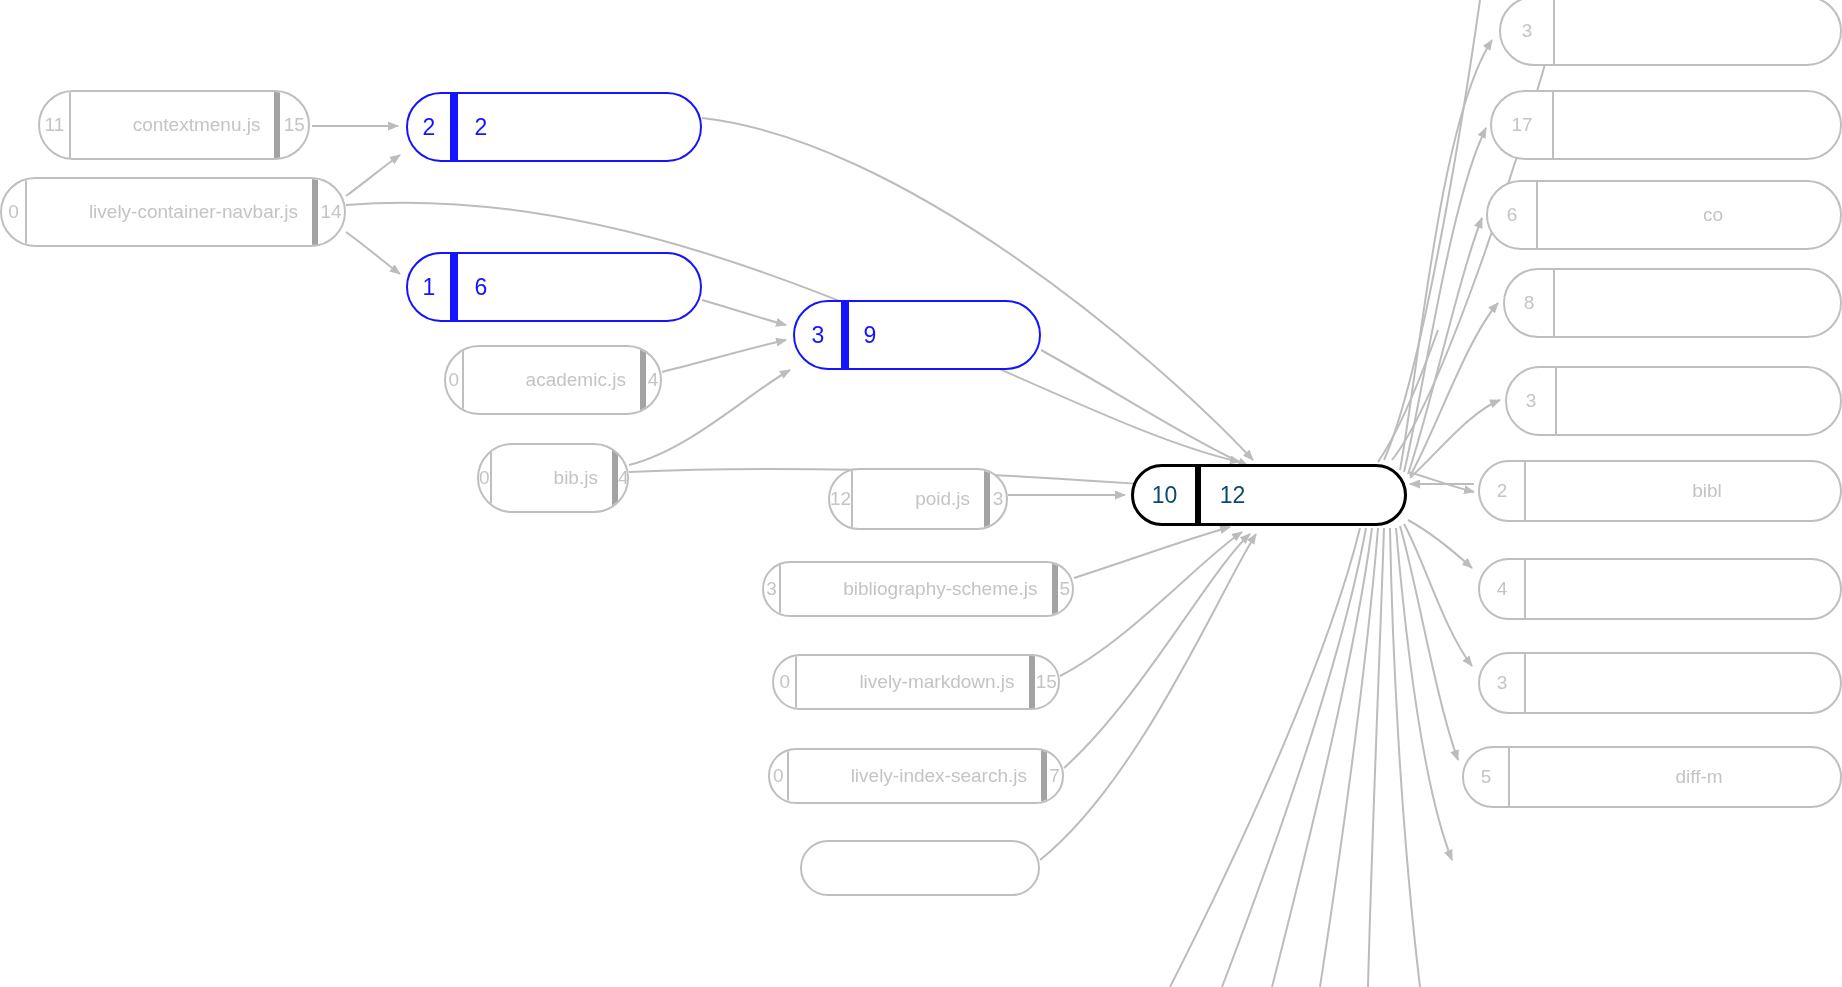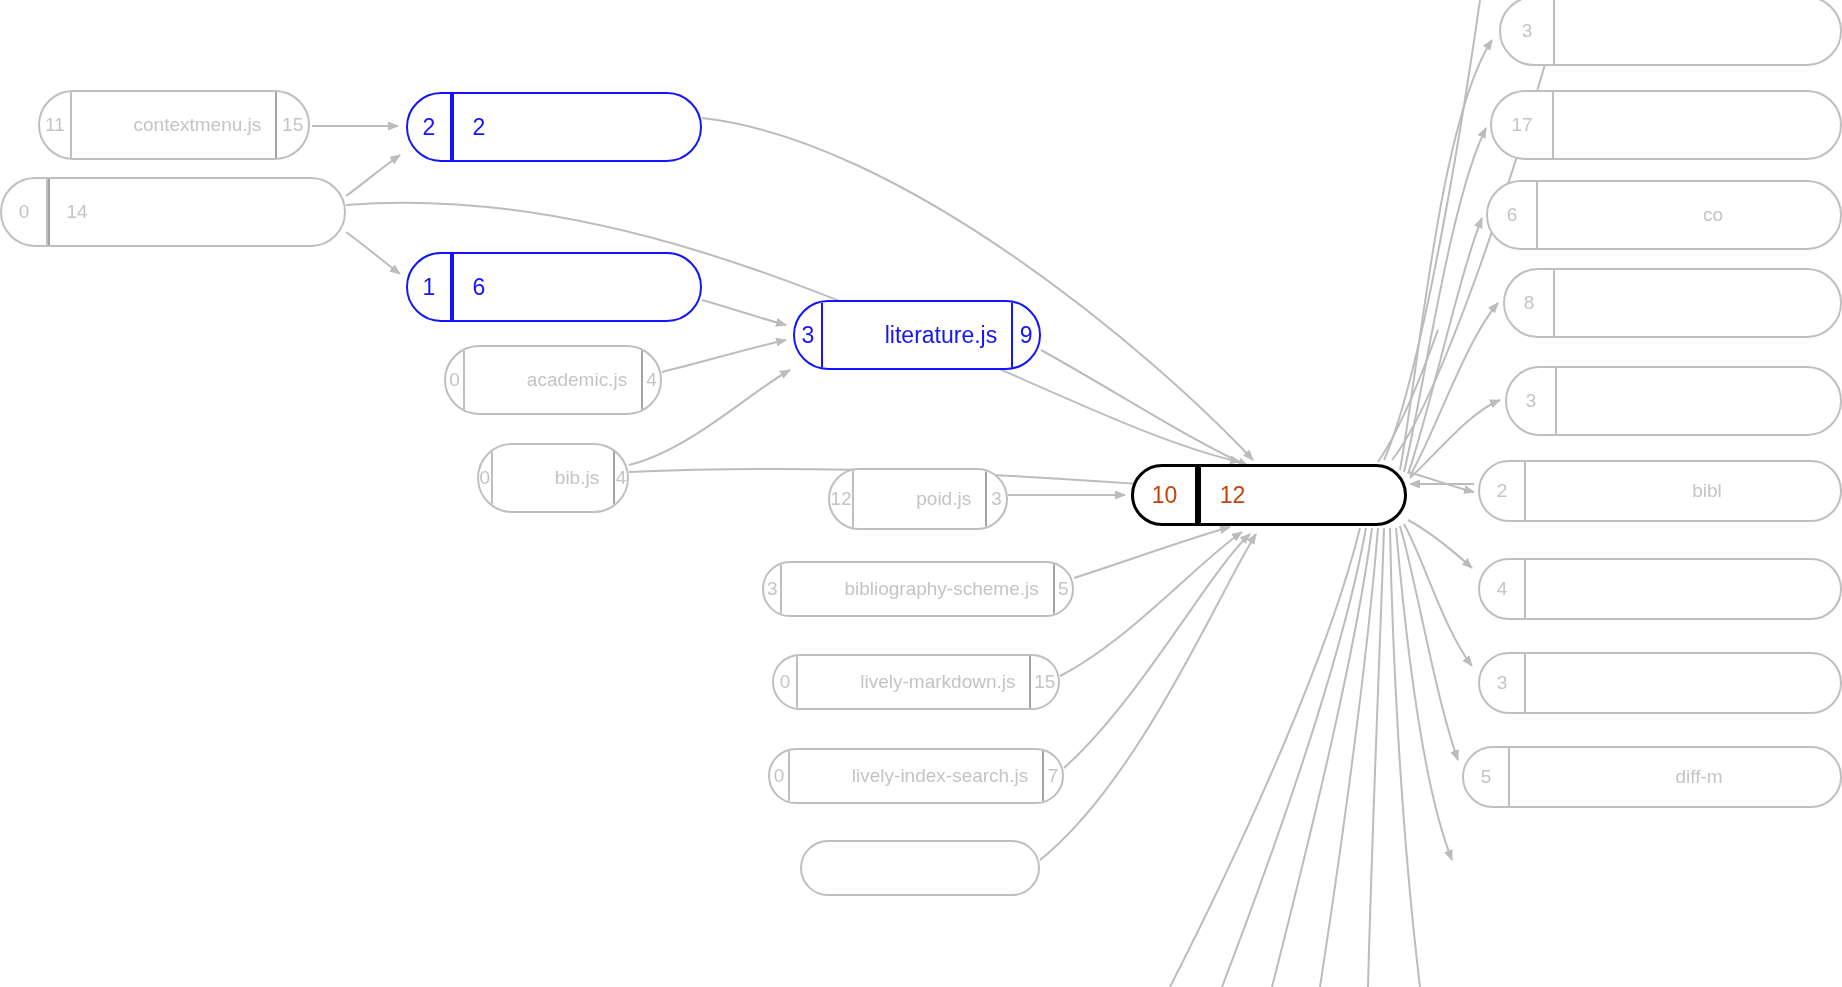--- a/index.html
+++ b/index.html
@@ -40,40 +40,40 @@
     display: flex;
     align-items: center;
     justify-content: center;
     box-sizing: border-box;
     color: #c4c4c4;
   }
   .node .cell-in {
     border-right: 2px solid #bfbfbf;
   }
   .node .cell-out {
-    border-left: 2px solid #a3a3a3;
+    border-left: 6px solid #a3a3a3;
   }
   .node .cell-name {
     flex: 1 1 auto;
     padding: 0 14px;
     margin-left: 48px;
   }
   
   .node.hl {
     border-color: #1414ff;
   }
   .node.hl .cell { color: #1414ff; }
   .node.hl .cell-in { border-right-color: #1414ff; }
   .node.hl .cell-out { border-left-color: #1414ff; }
   
   .node.focus {
     border-color: #000000;
     border-width: 3px;
   }
-  .node.focus .cell { color: #c2410c; }
+  .node.focus .cell { color: #0c4a6e; }
   .node.focus .cell-in { border-right: 3px solid #000000; }
   .node.focus .cell-out { border-left: 3px solid #000000; }
 </style>
 </head>
 <body>
 
 <div id="canvas">
 
   <svg id="edge-layer" viewBox="0 0 1842 987" width="1842" height="987" xmlns="http://www.w3.org/2000/svg">
     <defs>
@@ -125,29 +125,29 @@
         <div class="cell cell-in" style="width: 52px;">11</div>
         <div class="cell cell-name">contextmenu.js</div>
         <div class="cell cell-out" style="width: 54px;">15</div>
       </div>
       <div class="node hl" style="left: 406px; top: 92px; width: 296px; height: 70px; font-size: 23px;">
         <div class="cell cell-in" style="width: 44px;">2</div>
         <div class="cell cell-out" style="width: 52px;">2</div>
       </div>
       <div class="node" style="left: 0px; top: 177px; width: 346px; height: 70px; font-size: 19px;">
         <div class="cell cell-in" style="width: 46px;">0</div>
+        <div class="cell cell-name">lively-container-navbar.js</div>
         <div class="cell cell-out" style="width: 56px;">14</div>
       </div>
       <div class="node hl" style="left: 406px; top: 252px; width: 296px; height: 70px; font-size: 23px;">
         <div class="cell cell-in" style="width: 44px;">1</div>
         <div class="cell cell-out" style="width: 52px;">6</div>
       </div>
       <div class="node hl" style="left: 793px; top: 300px; width: 248px; height: 70px; font-size: 23px;">
         <div class="cell cell-in" style="width: 48px;">3</div>
-        <div class="cell cell-name">literature.js</div>
         <div class="cell cell-out" style="width: 48px;">9</div>
       </div>
       <div class="node" style="left: 444px; top: 345px; width: 218px; height: 70px; font-size: 19px;">
         <div class="cell cell-in" style="width: 44px;">0</div>
         <div class="cell cell-name">academic.js</div>
         <div class="cell cell-out" style="width: 44px;">4</div>
       </div>
       <div class="node" style="left: 477px; top: 443px; width: 152px; height: 70px; font-size: 19px;">
         <div class="cell cell-in" style="width: 40px;">0</div>
         <div class="cell cell-name">bib.js</div>

